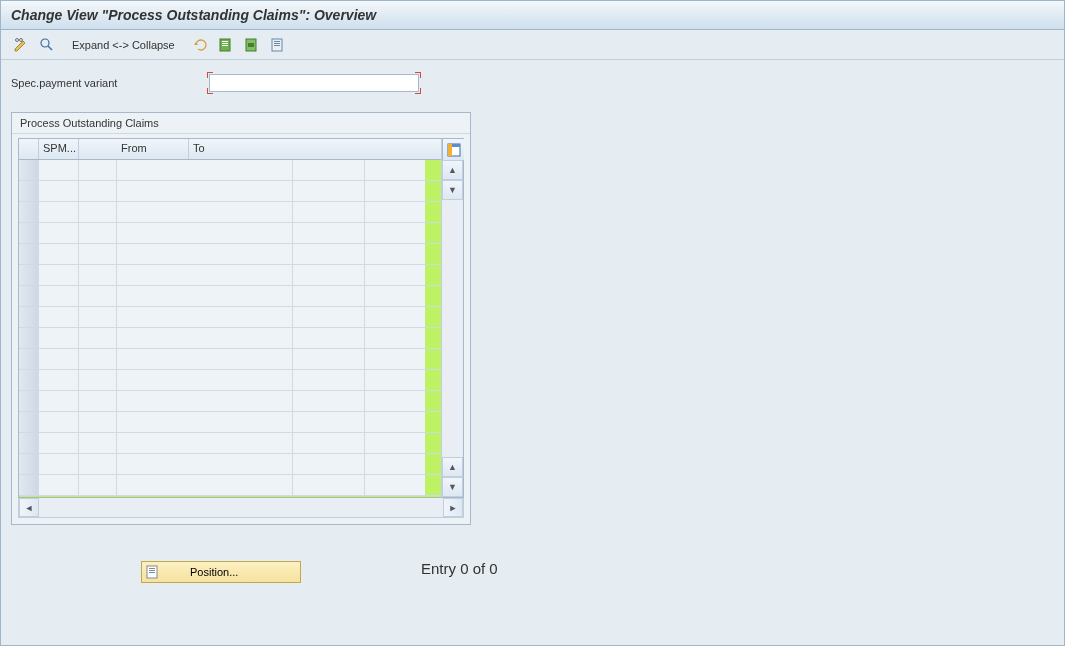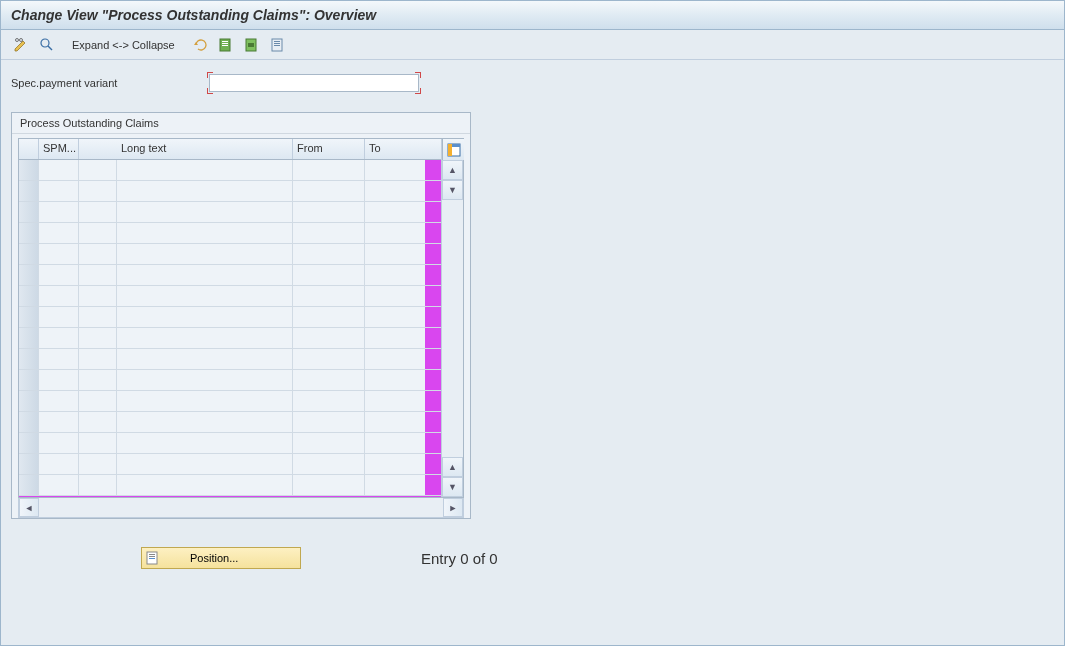--- a/index.html
+++ b/index.html
@@ -99,31 +99,32 @@
       border: 1px solid #d04848;
     }
     .corner-tl { top: -2px; left: -2px; border-right: none; border-bottom: none; }
     .corner-tr { top: -2px; right: -2px; border-left: none; border-bottom: none; }
     .corner-bl { bottom: -2px; left: -2px; border-right: none; border-top: none; }
     .corner-br { bottom: -2px; right: -2px; border-left: none; border-top: none; }
     .table-panel {
       width: 460px;
       border: 1px solid #a8b8c8;
       background: #edf2f7;
+      padding-bottom: 6px;
     }
     .table-panel-title {
       padding: 4px 8px;
       font-size: 11px;
       color: #333;
       border-bottom: 1px solid #d0d8e0;
     }
     .table-container {
       margin: 4px 6px 0 6px;
       border: 1px solid #a8b8c8;
-      background: #d946ef;
+      background: #bef264;
       position: relative;
       height: 360px;
       display: flex;
     }
     .table-main {
       flex: 1;
       overflow: hidden;
     }
     .table-header {
       display: flex;
@@ -231,20 +232,21 @@
     .position-btn {
       width: 160px;
       height: 22px;
       background: linear-gradient(to bottom, #fdf0c2, #f5e29d);
       border: 1px solid #c0a850;
       display: flex;
       align-items: center;
       cursor: pointer;
       padding-left: 4px;
       gap: 30px;
+      margin-top: 8px;
     }
     .entry-text {
       font-size: 15px;
       color: #333;
     }
     svg { display: block; }
   </style>
 </head>
 <body>
 
@@ -310,21 +312,20 @@
     </div>
 
     <div class="table-panel">
       <div class="table-panel-title">Process Outstanding Claims</div>
       <div class="table-container">
         <div class="table-main">
           <div class="table-header">
             <div class="th th-sel"></div>
             <div class="th th-spm">SPM...</div>
             <div class="th th-wa">Wa...</div>
-            <div class="th th-long">Long text</div>
             <div class="th th-from">From</div>
             <div class="th th-to">To</div>
           </div>
           <div class="table-body" id="table-body">
               <div class="tr">
                 <div class="td td-sel"></div>
                 <div class="td td-spm"></div>
                 <div class="td td-wa"></div>
                 <div class="td td-long"></div>
                 <div class="td td-from"></div>

